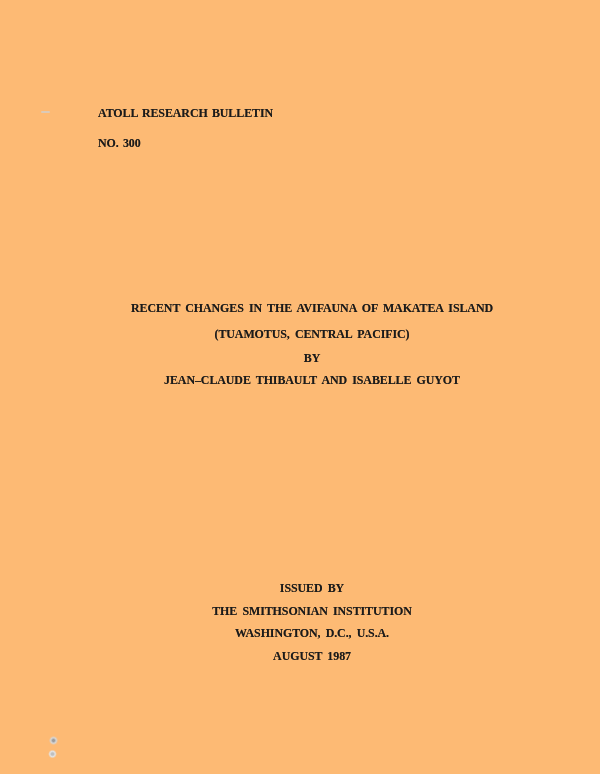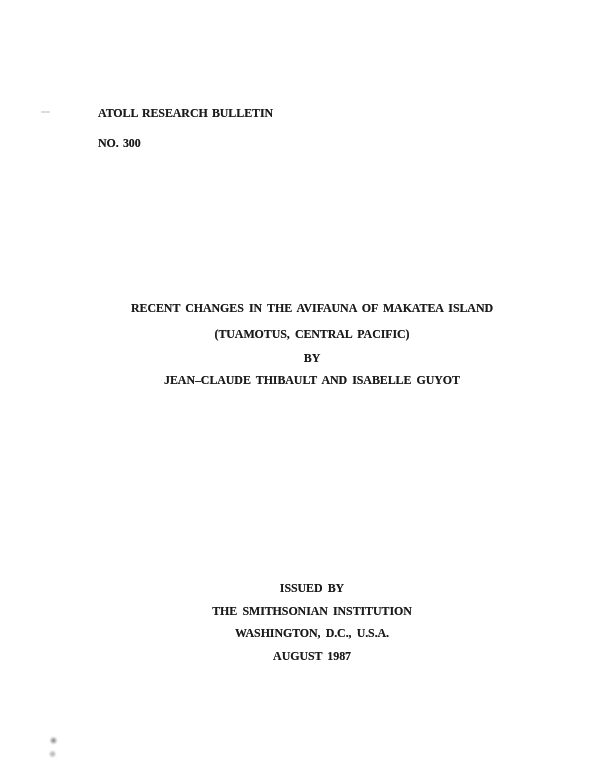--- a/index.html
+++ b/index.html
@@ -4,21 +4,21 @@
 <style>
   html, body {
     margin: 0;
     padding: 0;
     background: #e8e8e8;
   }
   .page {
     position: relative;
     width: 600px;
     height: 774px;
-    background: #ffffff;
+    background: #fdba74;
     overflow: hidden;
     font-family: "Liberation Serif", serif;
     font-weight: bold;
     color: #1b1b1b;
   }
   .line {
     position: absolute;
     font-size: 13px;
     line-height: 16px;
     letter-spacing: -0.1px;

